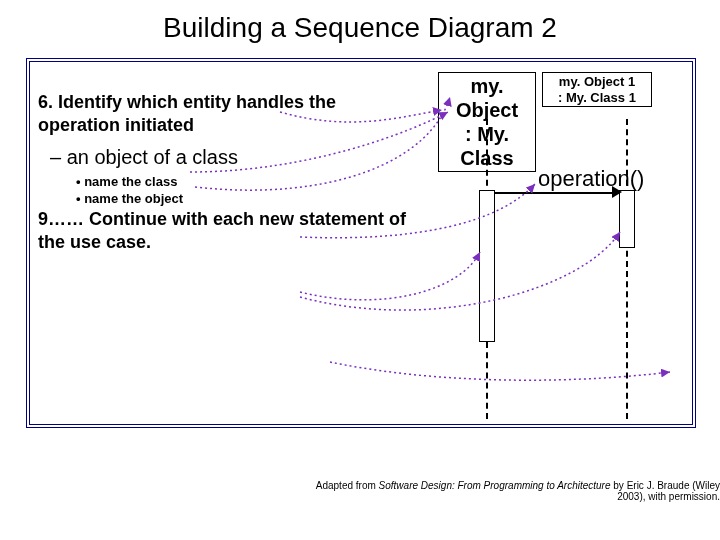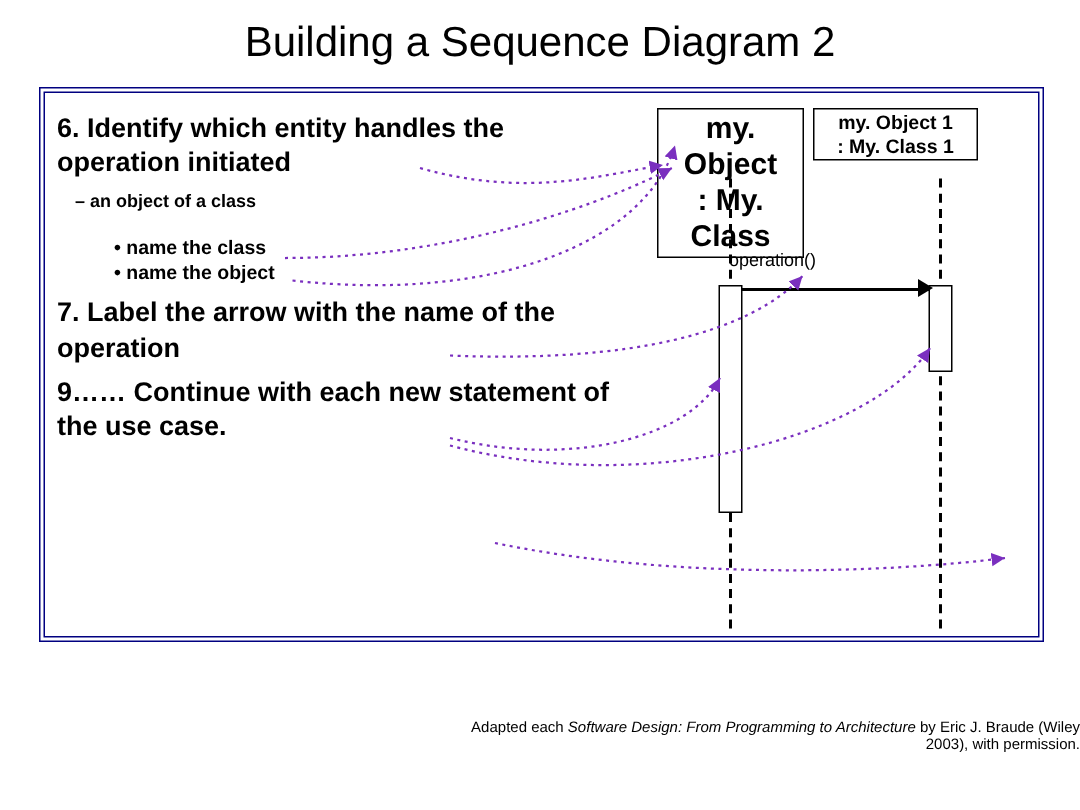--- a/index.html
+++ b/index.html
@@ -1,50 +1,49 @@
 <!DOCTYPE html>
 <html><head>
 <meta charset="utf-8">
 <style>
   * { box-sizing: border-box; margin: 0; padding: 0; }
   html, body { width: 720px; height: 540px; font-family: Arial, Helvetica, sans-serif; background: #fff; }
   .slide { position: relative; width: 720px; height: 540px; }
   .title { position: absolute; top: 12px; left: 0; width: 720px; text-align: center; font-size: 28px; font-weight: 400; color: #000; }
   .frame { position: absolute; top: 58px; left: 26px; width: 670px; height: 370px; border: 4px double #000080; background: #fff; }
-  .body { position: absolute; top: 12px; left: 8px; width: 380px; font-size: 18px; color: #000; line-height: 1.3; }
+  .body { position: absolute; top: 29px; left: 8px; width: 380px; font-size: 18px; color: #000; line-height: 1.3; }
   .step { font-weight: bold; margin-bottom: 6px; }
-  .sub { font-weight: bold; font-size: 12px; padding-left: 22px; text-indent: -10px; margin-bottom: 15px; }
+  .sub { font-weight: normal; font-size: 20px; padding-left: 22px; text-indent: -10px; margin-bottom: 4px; }
   .bullet { font-size: 13px; font-weight: 700; padding-left: 48px; text-indent: -10px; }
   .lifeline1 { position: absolute; top: 10px; left: 408px; width: 98px; text-align: center; border: 1px solid #000; font-size: 20px; font-weight: bold; line-height: 1.2; padding: 1px 0; background: #fff; }
   .lifeline2 { position: absolute; top: 10px; left: 512px; width: 110px; text-align: center; border: 1px solid #000; font-size: 13px; font-weight: bold; line-height: 1.2; padding: 1px 0; background: #fff; }
   .dash1 { position: absolute; left: 456px; top: 57px; width: 0; height: 300px; border-left: 2px dashed #000; }
   .dash2 { position: absolute; left: 596px; top: 57px; width: 0; height: 300px; border-left: 2px dashed #000; }
   .actbox1 { position: absolute; left: 449px; top: 128px; width: 16px; height: 152px; background: #fff; border: 1px solid #000; }
   .actbox2 { position: absolute; left: 589px; top: 128px; width: 16px; height: 58px; background: #fff; border: 1px solid #000; }
   .msgline { position: absolute; left: 464px; top: 130px; width: 126px; height: 0; border-top: 2px solid #000; }
   .msgarrow { position: absolute; left: 582px; top: 124px; width: 0; height: 0; border-left: 10px solid #000; border-top: 6px solid transparent; border-bottom: 6px solid transparent; }
-  .msglabel { position: absolute; left: 456px; top: 104px; font-size: 12px; color: #000; }
+  .msglabel { position: absolute; left: 508px; top: 104px; font-size: 22px; color: #000; }
   .svg-overlay { position: absolute; top: 0; left: 0; width: 670px; height: 370px; pointer-events: none; }
   .credit { position: absolute; top: 480px; left: 290px; width: 430px; font-size: 10px; text-align: right; color: #000; }
   .it { font-style: italic; }
 </style>
 </head>
 <body>
 
 <div class="slide">
   <div class="title">Building a Sequence Diagram 2</div>
 
   <div class="frame">
 
     <div class="body">
       <div class="step">6. Identify which entity handles the operation initiated</div>
       <div class="sub">– an object of a class</div>
       <div class="bullet">• name the class</div>
       <div class="bullet">• name the object</div>
-      <div class="step" style="margin-top:6px">7. Label the arrow with the name of the operation</div>
       <div class="step">9…… Continue with each new statement of the use case.</div>
     </div>
 
     <div class="lifeline1">
       <span>my. Object</span><br>
       <span>: My. Class</span>
     </div>
     <div class="lifeline2">
       <span>my. Object 1</span><br>
       <span>: My. Class 1</span>
@@ -78,15 +77,15 @@
       <path d="M 270 230 C 350 250, 430 230, 450 190" stroke="#7a2fbf" stroke-width="1.5" stroke-dasharray="2 3" fill="none" marker-end="url(#ah)"></path>
 
       <path d="M 270 235 C 400 270, 550 230, 590 170" stroke="#7a2fbf" stroke-width="1.5" stroke-dasharray="2 3" fill="none" marker-end="url(#ah)"></path>
 
       <path d="M 300 300 C 420 325, 560 320, 640 310" stroke="#7a2fbf" stroke-width="1.5" stroke-dasharray="2 3" fill="none" marker-end="url(#ah)"></path>
     </svg>
 
   </div>
 
   <div class="credit">
-    <span>Adapted each </span><span class="it">Software Design: From Programming to Architecture</span><span> by Eric J. Braude (Wiley 2003), with permission.</span>
+    <span>Adapted from </span><span class="it">Software Design: From Programming to Architecture</span><span> by Eric J. Braude (Wiley 2003), with permission.</span>
   </div>
 </div>
 
 </body></html>

